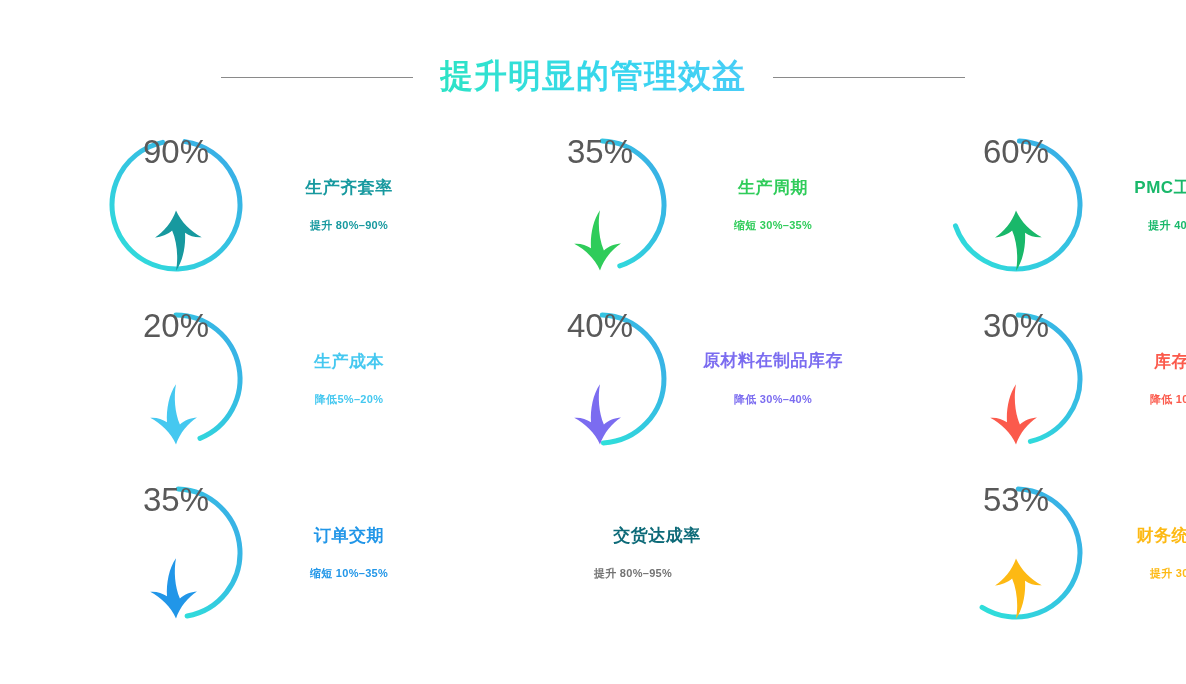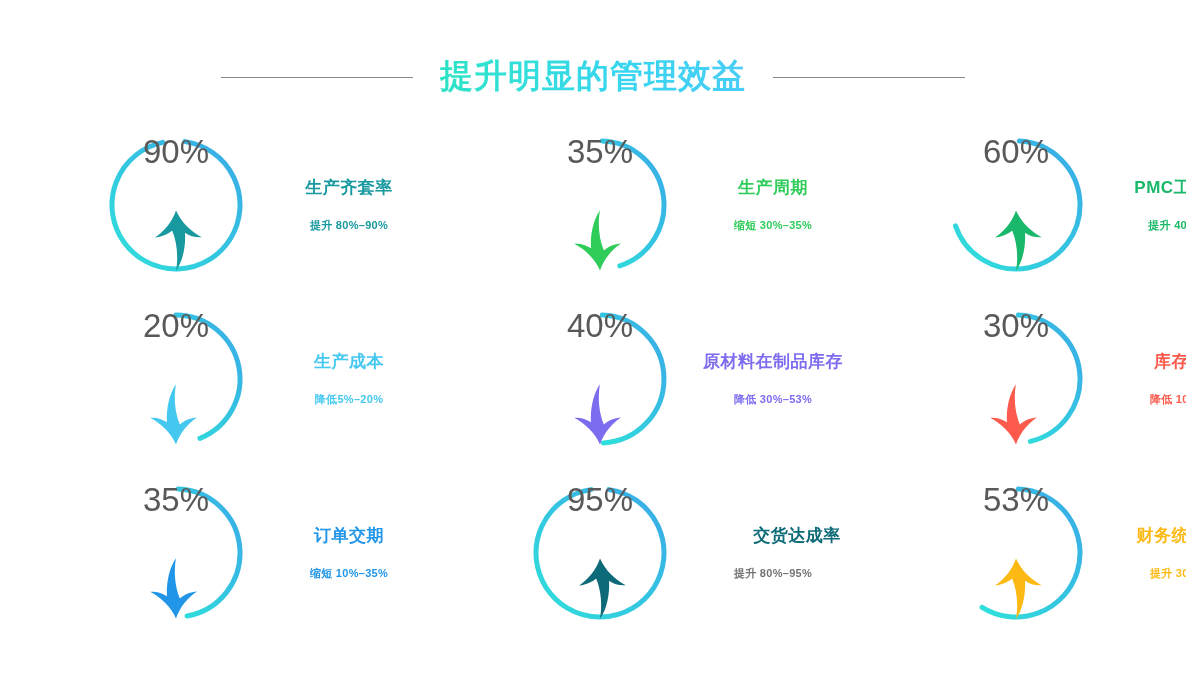--- a/index.html
+++ b/index.html
@@ -262,22 +262,22 @@
             <path d="M 72.23 6.04 A 64 64 0 0 1 73.35 133.91" fill="none" stroke="url(#grad4)" stroke-width="5" stroke-linecap="round"></path>
           </svg>
           <div class="dial-center">
             <div class="dial-value">40%</div>
             <svg viewBox="0 0 22 23" class="dial-arrow">
               <path d="M11 21.5 C9.4 17.8 6.0 14.4 2.4 12.6 C4.4 12.4 6.4 13.0 8.0 14.1 C7.7 9.8 8.7 4.6 11.0 1.4 C10.2 5.6 10.6 10.9 12.3 14.8 C13.8 13.5 15.9 12.6 18.0 12.5 C15.1 14.4 12.3 17.6 11 21.5 Z" fill="#7b6cf0"></path>
             </svg>
           </div>
         </div>
         <div class="labels">
-          <div class="label-main" style="color: rgb(123, 108, 240);">原材料在制品库存</div>
-          <div class="label-sub" style="color: rgb(123, 108, 240);">降低 30%–53%</div>
+          <div class="label-main" style="color: rgb(123, 108, 240); font-family: Liberation Mono, monospace;">原材料在制品库存</div>
+          <div class="label-sub" style="color: rgb(123, 108, 240);">降低 30%–40%</div>
         </div>
       </div>
     </div>
     <div class="cell c5">
       <div class="cell-inner">
         <div class="dial">
           <svg viewBox="0 0 140 140">
             <defs>
               <linearGradient id="grad5" x1="0" y1="1" x2="1" y2="0">
                 <stop offset="0%" stop-color="#2fe0da"></stop>
@@ -319,37 +319,20 @@
           </div>
         </div>
         <div class="labels">
           <div class="label-main" style="color: rgb(33, 150, 232);">订单交期</div>
           <div class="label-sub" style="color: rgb(33, 150, 232);">缩短 10%–35%</div>
         </div>
       </div>
     </div>
     <div class="cell c7">
       <div class="cell-inner">
-        <div class="dial">
-          <svg viewBox="0 0 140 140">
-            <defs>
-              <linearGradient id="grad7" x1="0" y1="1" x2="1" y2="0">
-                <stop offset="0%" stop-color="#2fe0da"></stop>
-                <stop offset="100%" stop-color="#3aa9e8"></stop>
-              </linearGradient>
-            </defs>
-            <path d="M 78.91 6.62 A 64 64 0 1 1 61.09 6.62" fill="none" stroke="url(#grad7)" stroke-width="5" stroke-linecap="round"></path>
-          </svg>
-          <div class="dial-center">
-            <div class="dial-value">95%</div>
-            <svg viewBox="0 0 22 23" class="dial-arrow">
-              <path d="M11 1.5 C12.6 5.2 16 8.6 19.6 10.4 C17.6 10.6 15.6 10.0 14.0 8.9 C14.3 13.2 13.3 18.4 11.0 21.6 C11.8 17.4 11.4 12.1 9.7 8.2 C8.2 9.5 6.1 10.4 4.0 10.5 C6.9 8.6 9.7 5.4 11 1.5 Z" fill="#0d6a78"></path>
-            </svg>
-          </div>
-        </div>
         <div class="labels">
           <div class="label-main" style="color: rgb(13, 106, 120); margin-left: 48px;">交货达成率</div>
           <div class="label-sub" style="color: #737373;">提升 80%–95%</div>
         </div>
       </div>
     </div>
     <div class="cell c8">
       <div class="cell-inner">
         <div class="dial">
           <svg viewBox="0 0 140 140">

